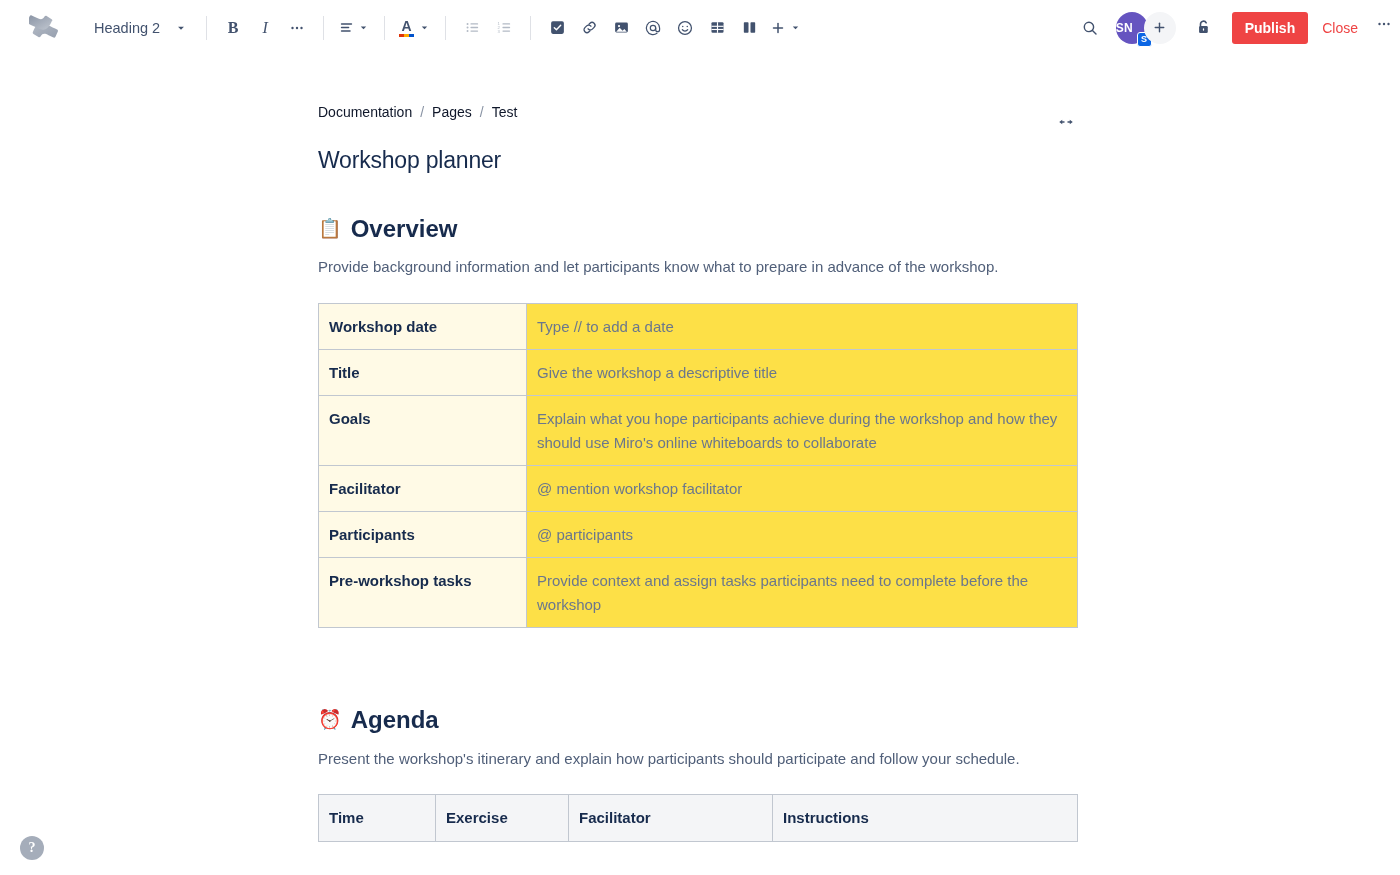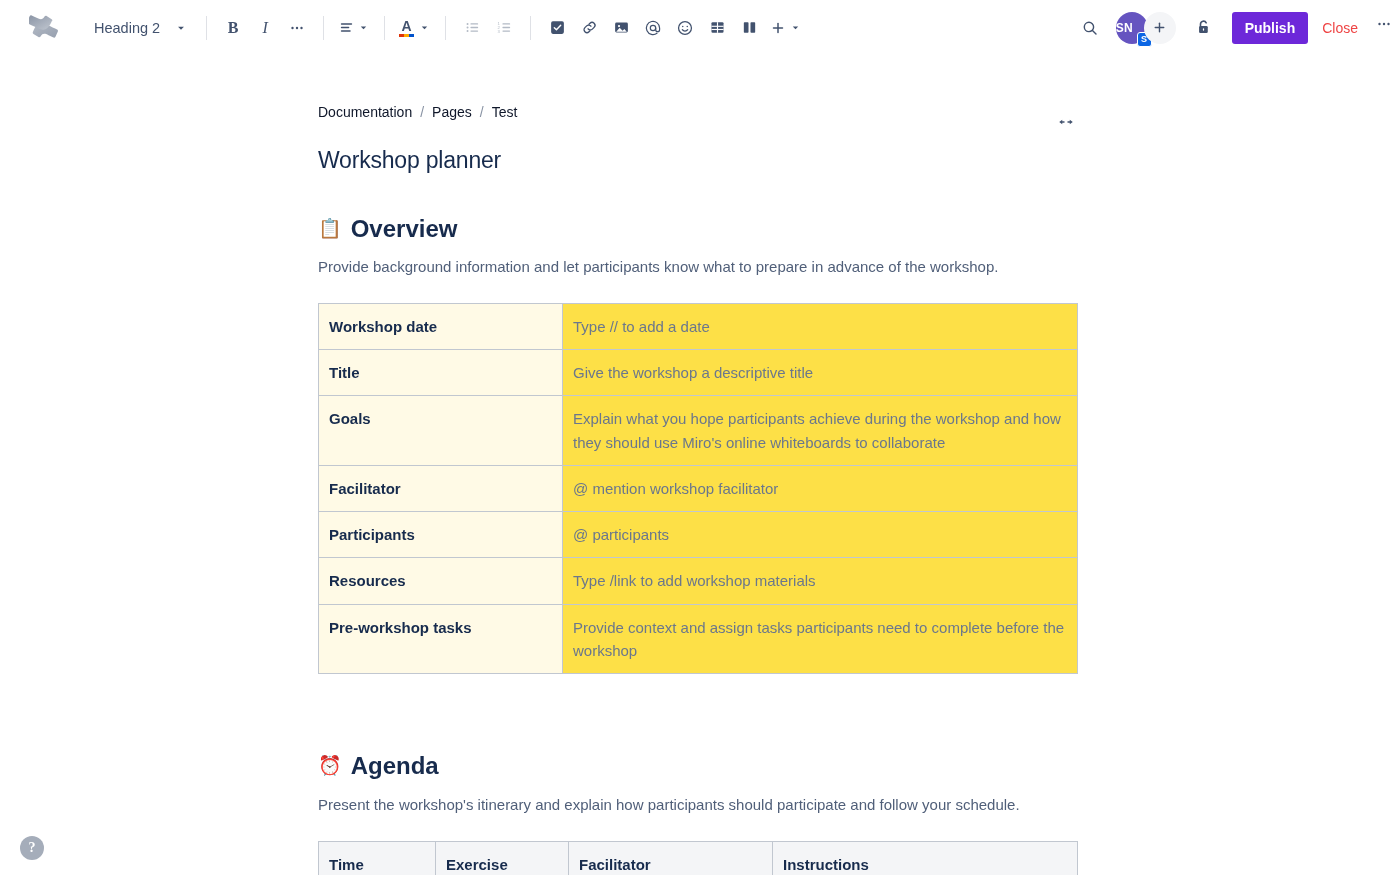--- a/index.html
+++ b/index.html
@@ -96,21 +96,21 @@
     background: #F4F5F7;
     color: #42526E;
     display: flex; align-items: center; justify-content: center;
     margin-left: -4px;
     cursor: pointer;
     font-size: 19px;
     position: relative; z-index: 0;
   }
   .publish-btn {
     height: 32px;
-    background: #6d28d9;
+    background: #ef4444;
     color: #fff;
     border: none; border-radius: 3px;
     font-size: 14px; font-weight: bold;
     padding: 0 13px;
     cursor: pointer;
     font-family: "Liberation Sans", sans-serif;
     flex: none;
     text-align: right;
   }
   .close-btn {
@@ -202,21 +202,21 @@
     padding: 11px 11px 11px 10px;
     vertical-align: top;
     font-size: 15px;
     line-height: 1.55;
     text-align: left;
   }
   td.keycell {
     background: #FFFAE6;
     font-weight: bold;
     color: #172B4D;
-    width: 244px;
+    width: 208px;
   }
   td.valcell {
     background: #fde047;
     color: #6B778C;
   }
   th.hcell {
     background: #F4F5F7;
     color: #172B4D;
     font-weight: bold;
     font-size: 15px;
@@ -495,24 +495,20 @@
         </tr>
         <tr>
           <td class="keycell">Facilitator</td>
           <td class="valcell">@ mention workshop facilitator</td>
         </tr>
         <tr>
           <td class="keycell">Participants</td>
           <td class="valcell">@ participants</td>
         </tr>
         <tr>
-          <td class="keycell">Resources</td>
-          <td class="valcell">Type /link to add workshop materials</td>
-        </tr>
-        <tr>
           <td class="keycell">Pre-workshop tasks</td>
           <td class="valcell">Provide context and assign tasks participants need to complete before the workshop</td>
         </tr>
       </tbody>
     </table>
 
     <h2 class="section" style="margin-top:78px">
       <span class="emoji">⏰</span>
       <span>Agenda</span>
     </h2>

